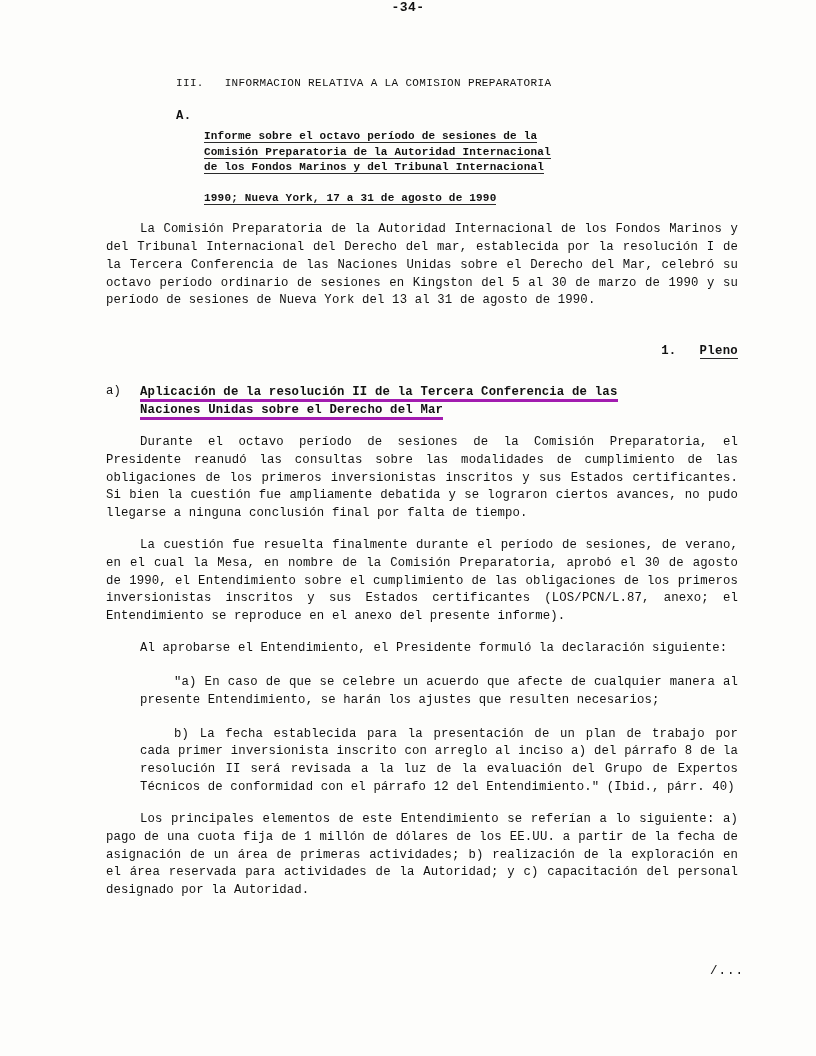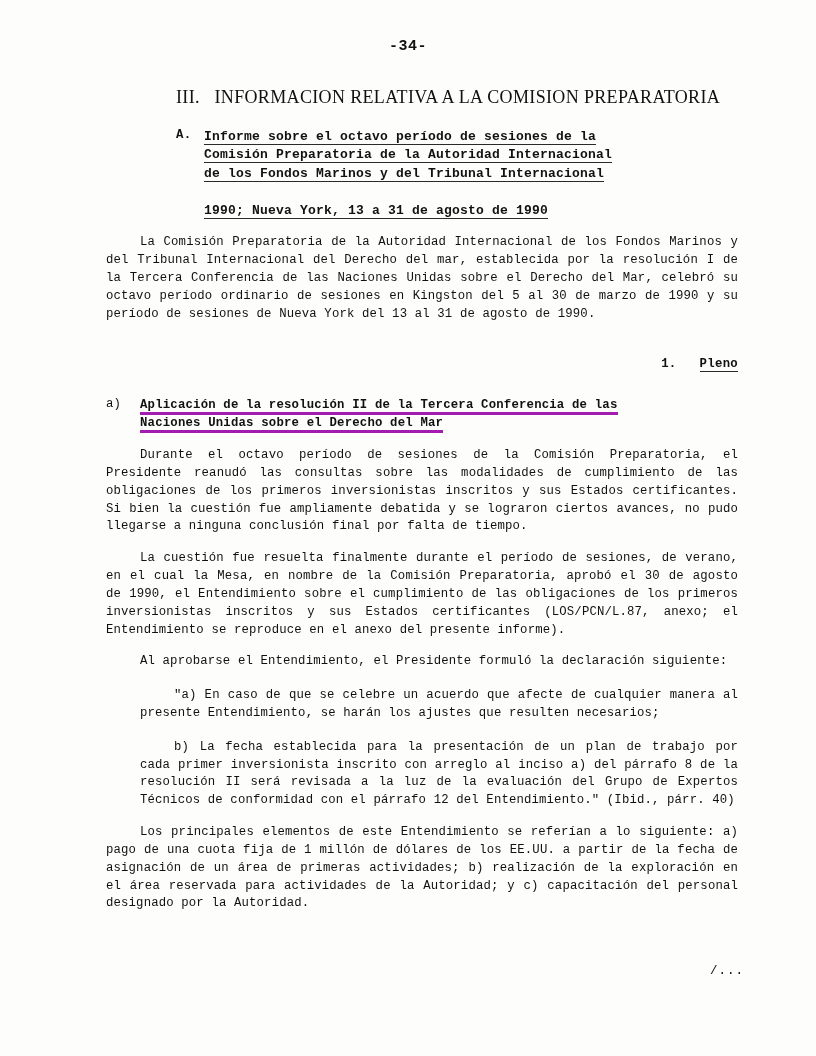--- a/index.html
+++ b/index.html
@@ -15,56 +15,55 @@
     position: relative;
     width: 816px;
     height: 1056px;
     background: #fdfdfb;
     box-sizing: border-box;
     padding: 0;
     overflow: hidden;
   }
   .page-number {
     text-align: center;
-    font-size: 15px;
+    font-size: 13px;
     letter-spacing: 0.5px;
-    margin-top: 38px;
     font-weight: bold;
   }
   .content {
     margin: 0 auto;
     width: 660px;
     padding-left: 28px;
     box-sizing: border-box;
   }
   .section-heading {
-    margin-top: 32px;
-    font-size: 18px;
+    margin-top: 62px;
+    font-size: 11px;
     letter-spacing: 0.35px;
     padding-left: 70px;
     white-space: nowrap;
-    font-family: Liberation Serif, serif;
   }
   .sub-block {
     margin-top: 20px;
     display: flex;
     padding-left: 70px;
   }
   .sub-label {
     width: 28px;
     flex: 0 0 28px;
     font-size: 12.3px;
     font-weight: bold;
     letter-spacing: 0.3px;
   }
   .sub-title {
-    font-size: 13px;
+    font-size: 11px;
     font-weight: bold;
     letter-spacing: 0.2px;
     line-height: 1.42;
+    margin-top: 20px;
   }
   .sub-title .u {
     border-bottom: 1px solid #2a2a2a;
     display: inline;
   }
   p.body {
     font-size: 12.3px;
     line-height: 1.45;
     letter-spacing: 0.15px;
     margin: 14px 0 0 0;
@@ -143,21 +142,21 @@
       <span>INFORMACION RELATIVA A LA COMISION PREPARATORIA</span>
     </div>
 
     <div class="sub-block">
       <div class="sub-label">A.</div>
       <div class="sub-title">
         <span class="u nowrap">Informe sobre el octavo período de sesiones de la</span><br>
         <span class="u nowrap">Comisión Preparatoria de la Autoridad Internacional</span><br>
         <span class="u nowrap">de los Fondos Marinos y del Tribunal Internacional</span><br>
         <br>
-        <span class="u nowrap">1990; Nueva York, 13 a 31 de agosto de 1990</span>
+        <span class="u nowrap">1990; Nueva York, 17 a 31 de agosto de 1990</span>
       </div>
     </div>
 
     <p class="body first indent">La Comisión Preparatoria de la Autoridad Internacional de los Fondos Marinos y del Tribunal Internacional del Derecho del mar, establecida por la resolución I de la Tercera Conferencia de las Naciones Unidas sobre el Derecho del Mar, celebró su octavo período ordinario de sesiones en Kingston del 5 al 30 de marzo de 1990 y su período de sesiones de Nueva York del 13 al 31 de agosto de 1990.</p>
 
     <div class="centered-heading">
       <span>1.</span>&nbsp;&nbsp;
       <span class="u">Pleno</span>
     </div>
 

